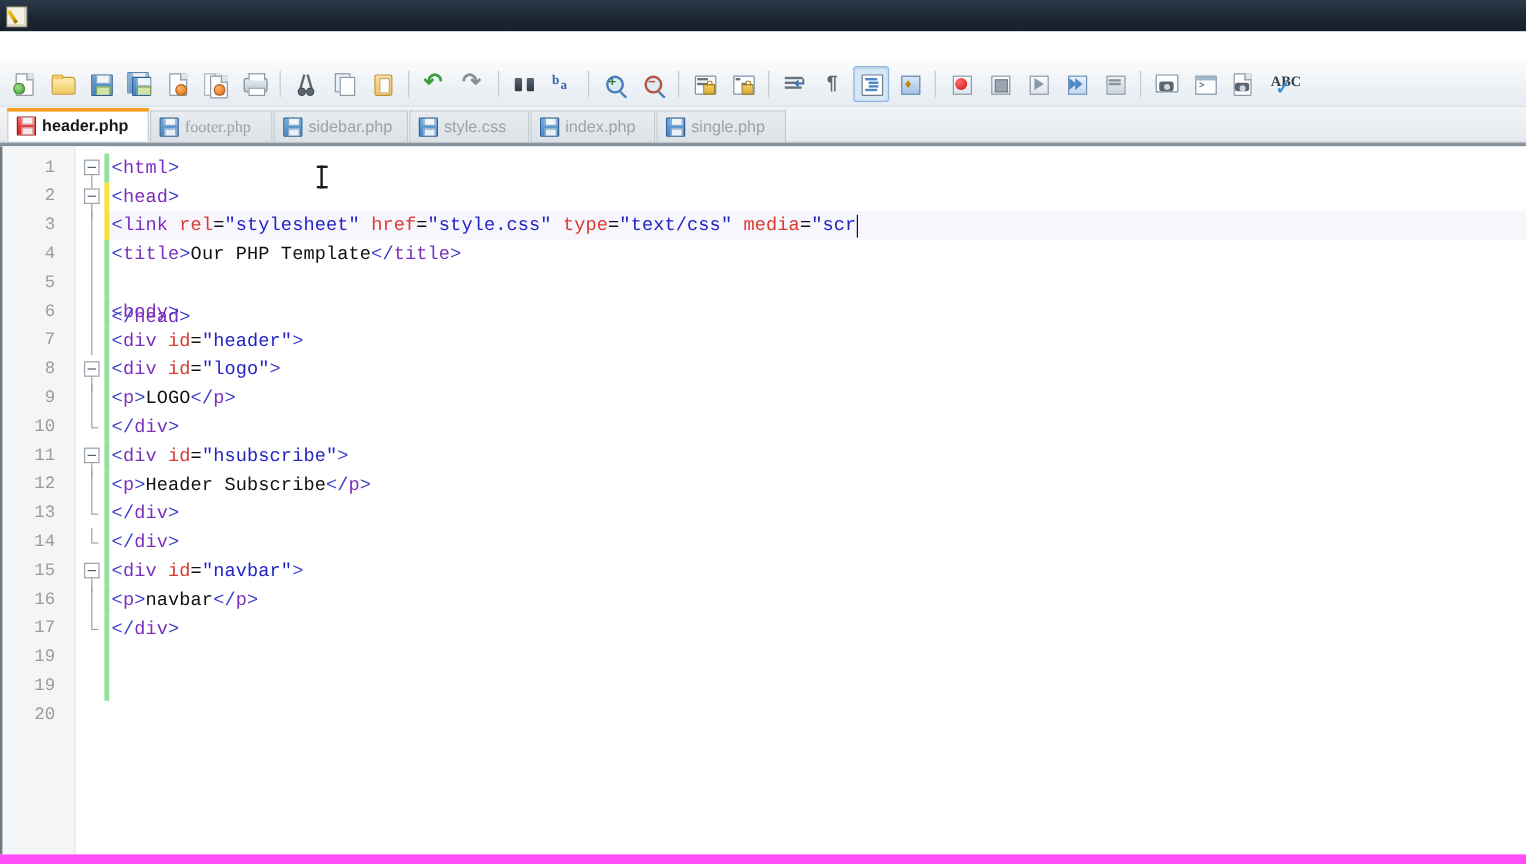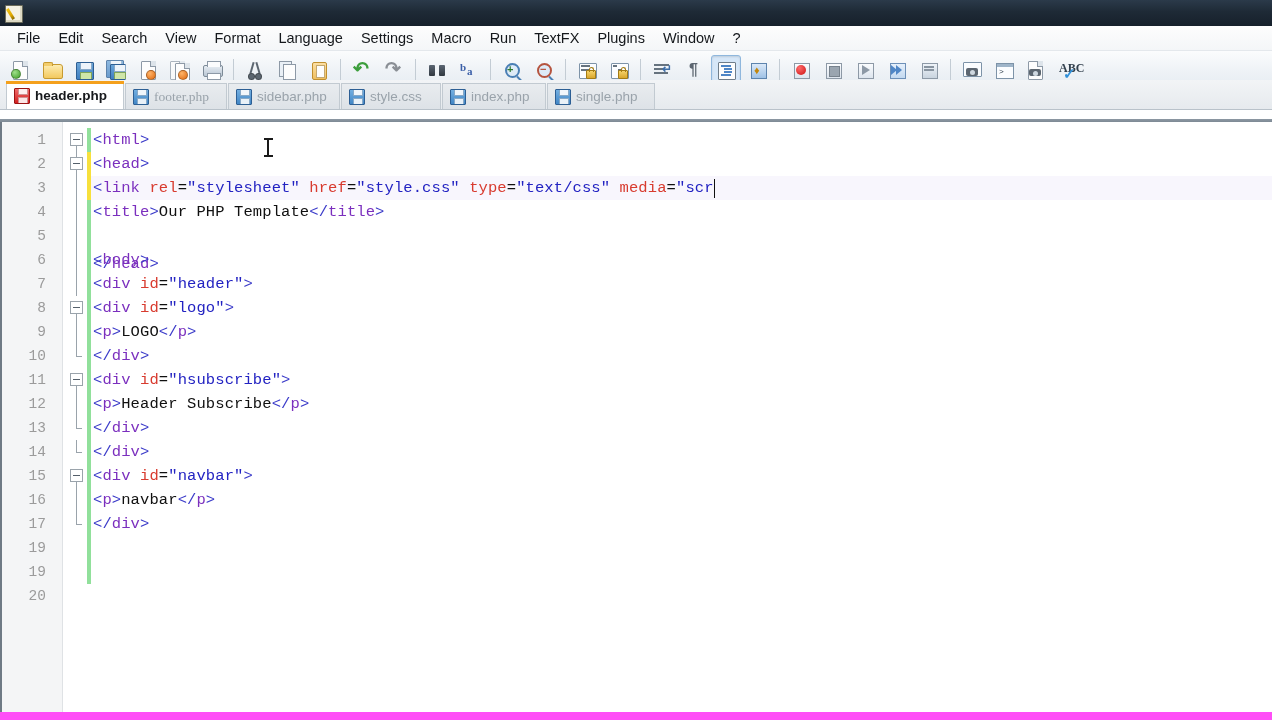--- a/index.html
+++ b/index.html
@@ -325,21 +325,21 @@
     background: #9fb5c9;
   }
   .console:after {
     content: ">"; position: absolute; left: 2px; top: 3px;
     font-size: 8px; color: #33414e; font-family: "Liberation Mono", monospace;
   }
 
   
   #tabbar {
     position: absolute;
-    left: 0; top: 80px;
+    left: 0; top: 89px;
     width: 1272px; height: 30px;
     background: linear-gradient(to bottom, #f2f4f6 0%, #e6eaee 100%);
     display: flex;
     align-items: flex-end;
     padding-left: 6px;
     box-sizing: border-box;
     border-bottom: 1px solid #b9c2ca;
   }
   .tab {
     height: 26px;
@@ -535,35 +535,20 @@
 <body>
 
 <div id="app">
 
   <div id="titlebar">
     <div class="tb-icon">
       <div class="npp-logo"></div>
     </div>
   </div>
 
-  <div id="menubar">
-      <div class="menu-item">File</div>
-      <div class="menu-item">Edit</div>
-      <div class="menu-item">Search</div>
-      <div class="menu-item">View</div>
-      <div class="menu-item">Format</div>
-      <div class="menu-item">Language</div>
-      <div class="menu-item">Settings</div>
-      <div class="menu-item">Macro</div>
-      <div class="menu-item">Run</div>
-      <div class="menu-item">TextFX</div>
-      <div class="menu-item">Plugins</div>
-      <div class="menu-item">Window</div>
-      <div class="menu-item">?</div>
-    </div>
 
   <div id="toolbar">
       <div class="tb-btn" title="New">
         <span class="ico">
           <span class="pg fold"></span>
           <span class="dot" style="left:1px;bottom:1px;background:radial-gradient(circle at 35% 30%,#9fe08a,#3f9e28);"></span>
         </span>
       </div>
       <div class="tb-btn" title="Open">
         <span class="ico">

